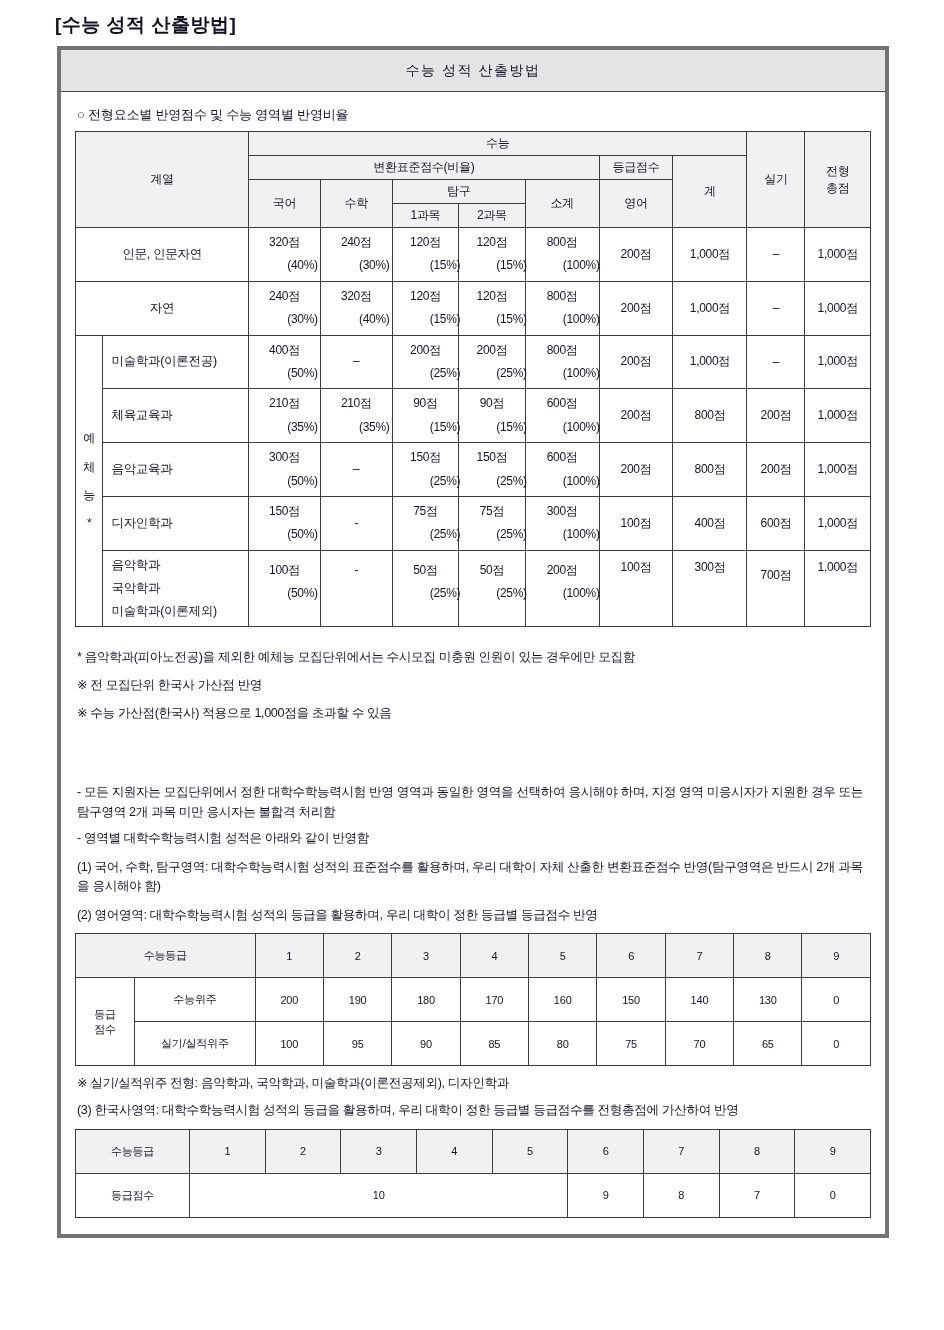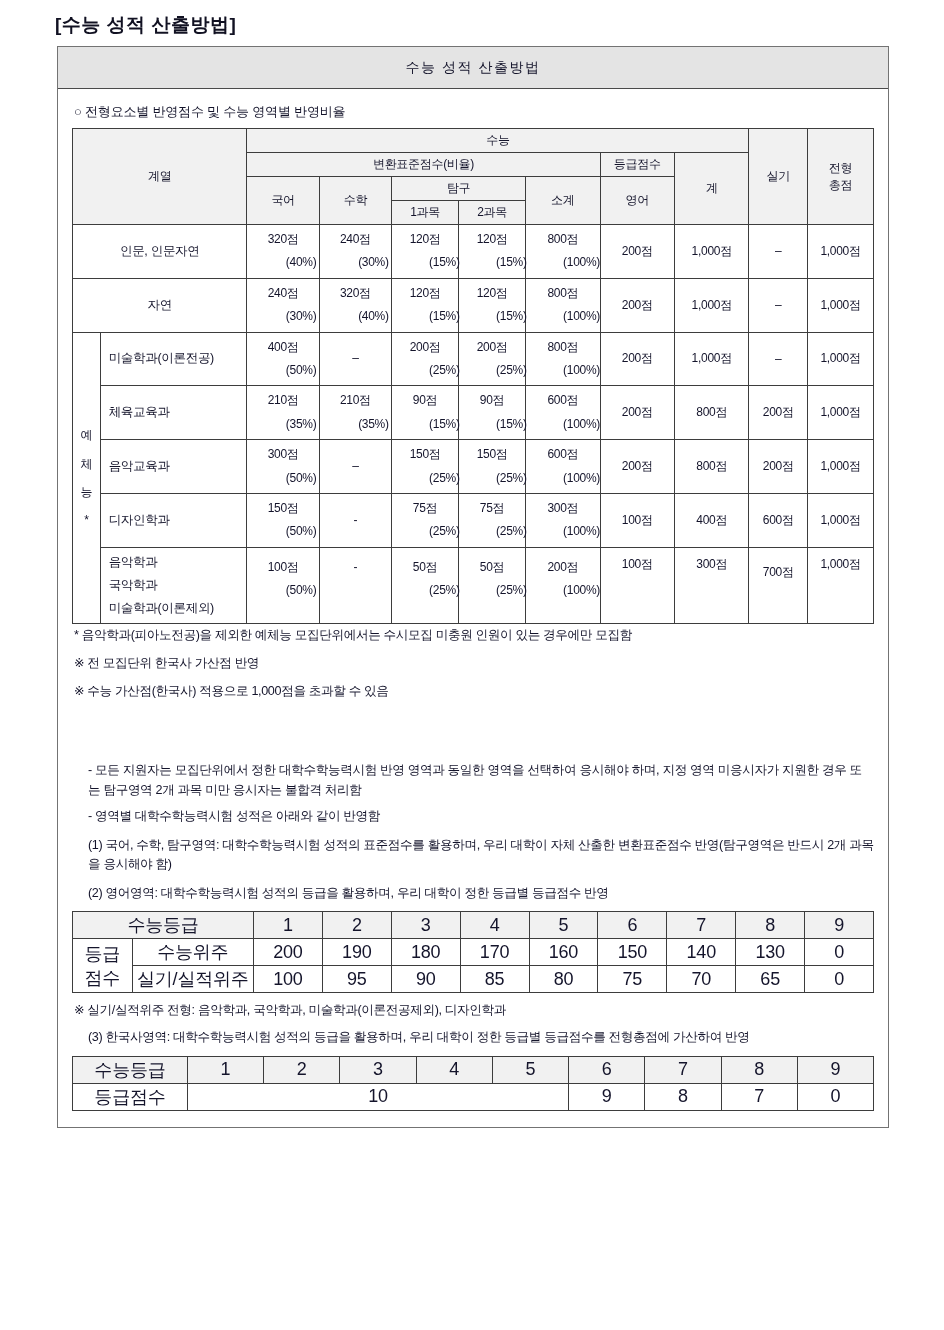--- a/index.html
+++ b/index.html
@@ -19,21 +19,21 @@
   .doc-title {
     font-size: 19px;
     font-weight: bold;
     letter-spacing: 0.5px;
     color: #111122;
     padding: 12px 0 8px 55px;
   }
 
   .outer-box {
     margin: 0 55px 0 57px;
-    border: 1px solid #737373;
+    border: 4px solid #737373;
     background: #fff;
   }
 
   .banner {
     background: #e4e4e4;
     border-bottom: 1px solid #4a4a4a;
     text-align: center;
     font-size: 14px;
     letter-spacing: 1.5px;
     color: #14142b;
@@ -83,45 +83,45 @@
   }
   .main-tbl td.num { font-size: 12px; line-height: 1.95; }
   .num .pct { display: block; padding-left: 36px; }
   .main-tbl .h-main { height: 34px; }
 
   
   .para {
     font-size: 12.6px;
     line-height: 1.55;
     color: #14142b;
-    margin: 9px 0 0 16px;
+    margin: 9px 0 0 2px;
     letter-spacing: -0.35px;
   }
   .para.tight { margin-top: 7px; }
   .note {
     font-size: 12.6px;
     color: #14142b;
     margin: 9px 0 0 2px;
     letter-spacing: -0.35px;
   }
   .spacer-lg { height: 52px; }
 
   table.gradetbl {
     border-collapse: collapse;
     table-layout: fixed;
     width: 100%;
     margin-top: 8px;
   }
   table.gradetbl th, table.gradetbl td {
     border: 1px solid #3d3d3d;
     text-align: center;
-    font-size: 18px;
+    font-size: 11px;
     font-weight: normal;
     color: #14142b;
-    height: 22px;
+    height: 44px;
     letter-spacing: -0.2px;
   }
   table.gradetbl th { background: #f1f1f1; }
   .gradetbl td.rowlbl { background: #fff; }
 </style>
 </head>
 <body>
 
 <div class="page">
 
@@ -274,21 +274,21 @@
             <td class="num" style="vertical-align:top;padding-top:8px"><span>50점</span><span class="pct">(25%)</span></td>
             <td class="num" style="vertical-align:top;padding-top:8px"><span>200점</span><span class="pct">(100%)</span></td>
             <td style="vertical-align:top;padding-top:8px">100점</td>
             <td style="vertical-align:top;padding-top:8px">300점</td>
             <td style="vertical-align:top;padding-top:16px">700점</td>
             <td style="vertical-align:top;padding-top:8px">1,000점</td>
           </tr>
         </tbody>
       </table>
 
-      <div class="note" style="margin-top:3px">* 음악학과(피아노전공)을 제외한 예체능 모집단위에서는 수시모집 미충원 인원이 있는 경우에만 모집함</div>
+      <div class="note" style="margin-top:22px">* 음악학과(피아노전공)을 제외한 예체능 모집단위에서는 수시모집 미충원 인원이 있는 경우에만 모집함</div>
       <div class="note" style="margin-top:11px">※ 전 모집단위 한국사 가산점 반영</div>
       <div class="note" style="margin-top:11px">※ 수능 가산점(한국사) 적용으로 1,000점을 초과할 수 있음</div>
 
       <div class="spacer-lg"></div>
 
 
       <div class="para">- 모든 지원자는 모집단위에서 정한 대학수학능력시험 반영 영역과 동일한 영역을 선택하여 응시해야 하며, 지정 영역 미응시자가 지원한 경우 또는 탐구영역 2개 과목 미만 응시자는 불합격 처리함</div>
       <div class="para tight">- 영역별 대학수학능력시험 성적은 아래와 같이 반영함</div>
       <div class="para">(1) 국어, 수학, 탐구영역: 대학수학능력시험 성적의 표준점수를 활용하며, 우리 대학이 자체 산출한 변환표준점수 반영(탐구영역은 반드시 2개 과목을 응시해야 함)</div>
       <div class="para">(2) 영어영역: 대학수학능력시험 성적의 등급을 활용하며, 우리 대학이 정한 등급별 등급점수 반영</div>

